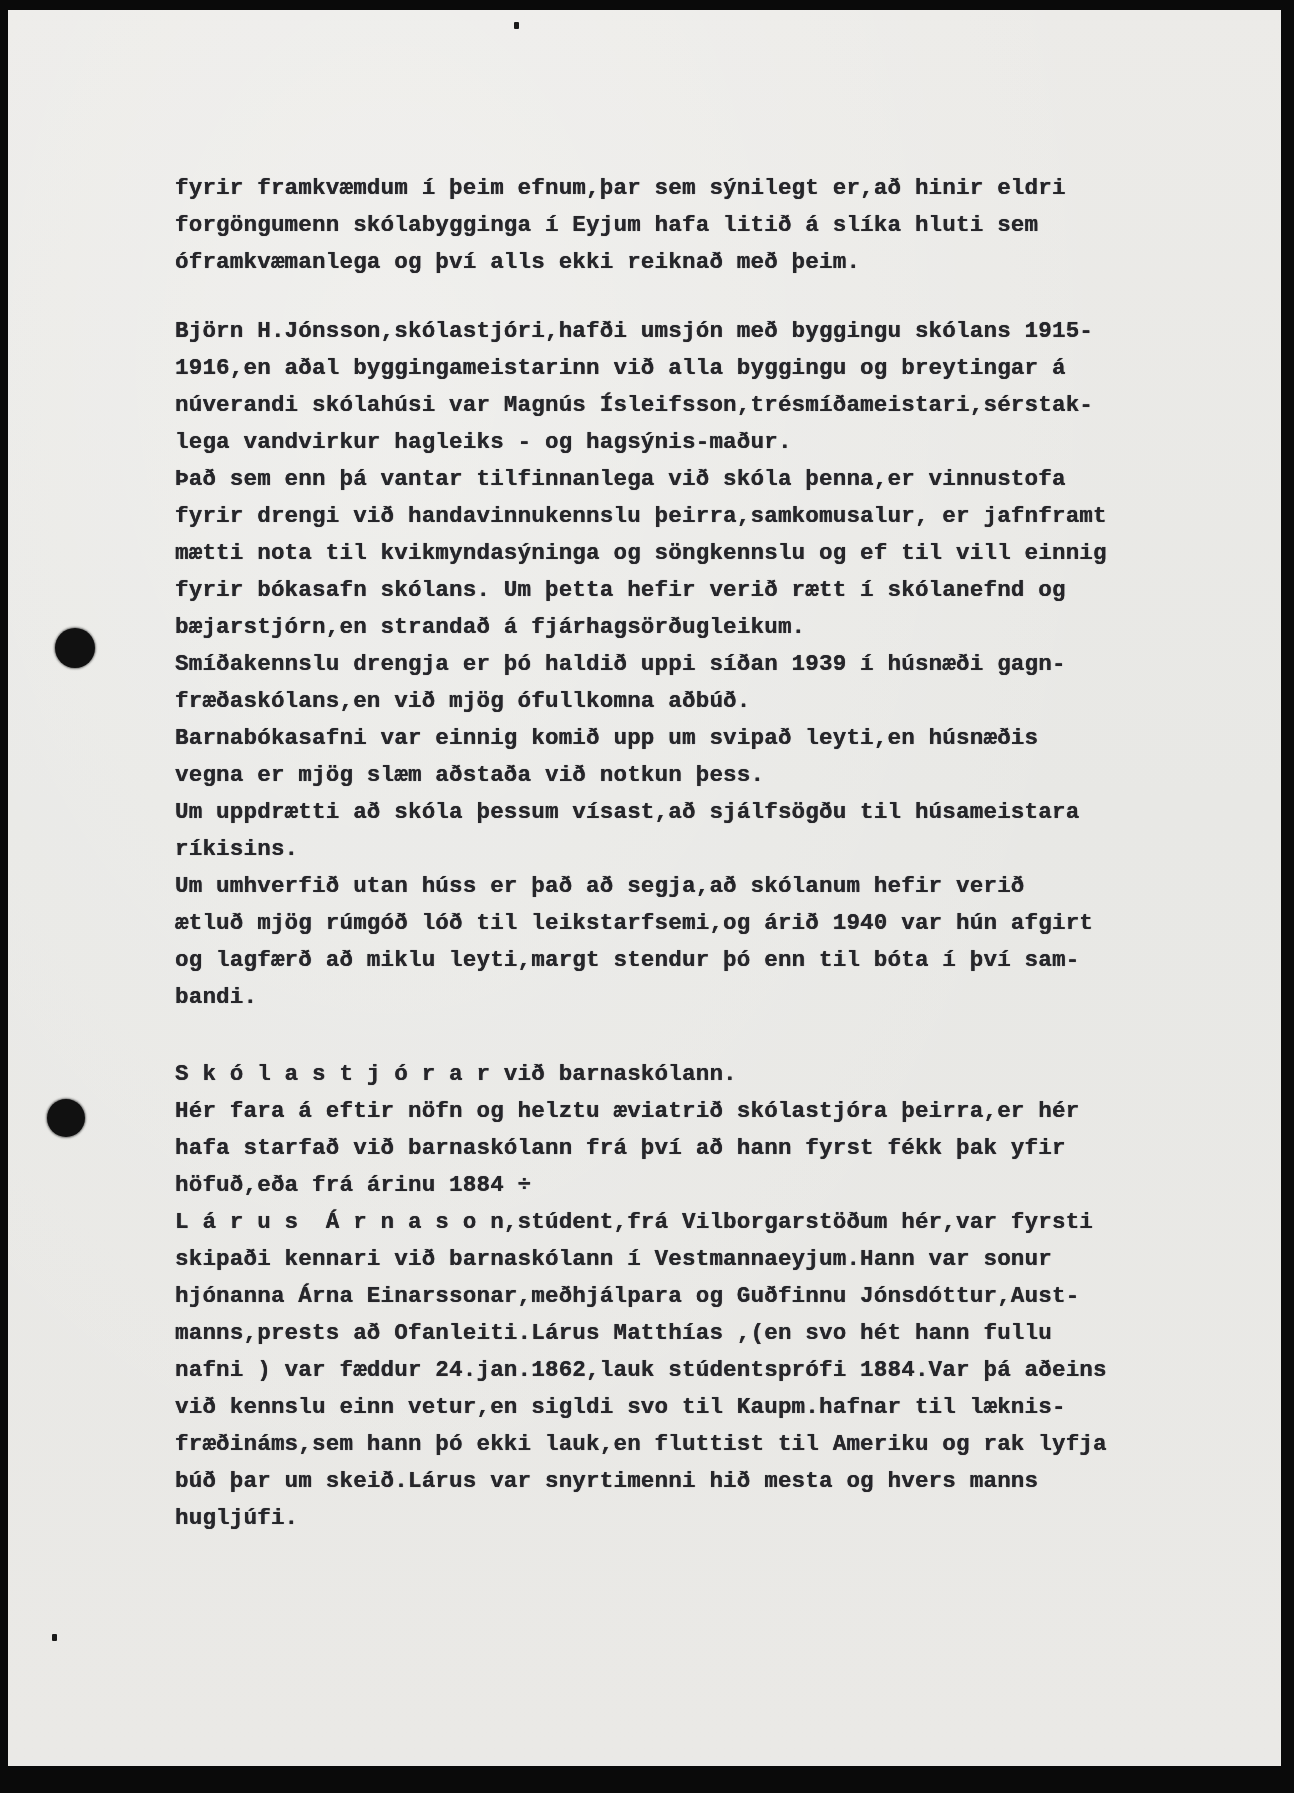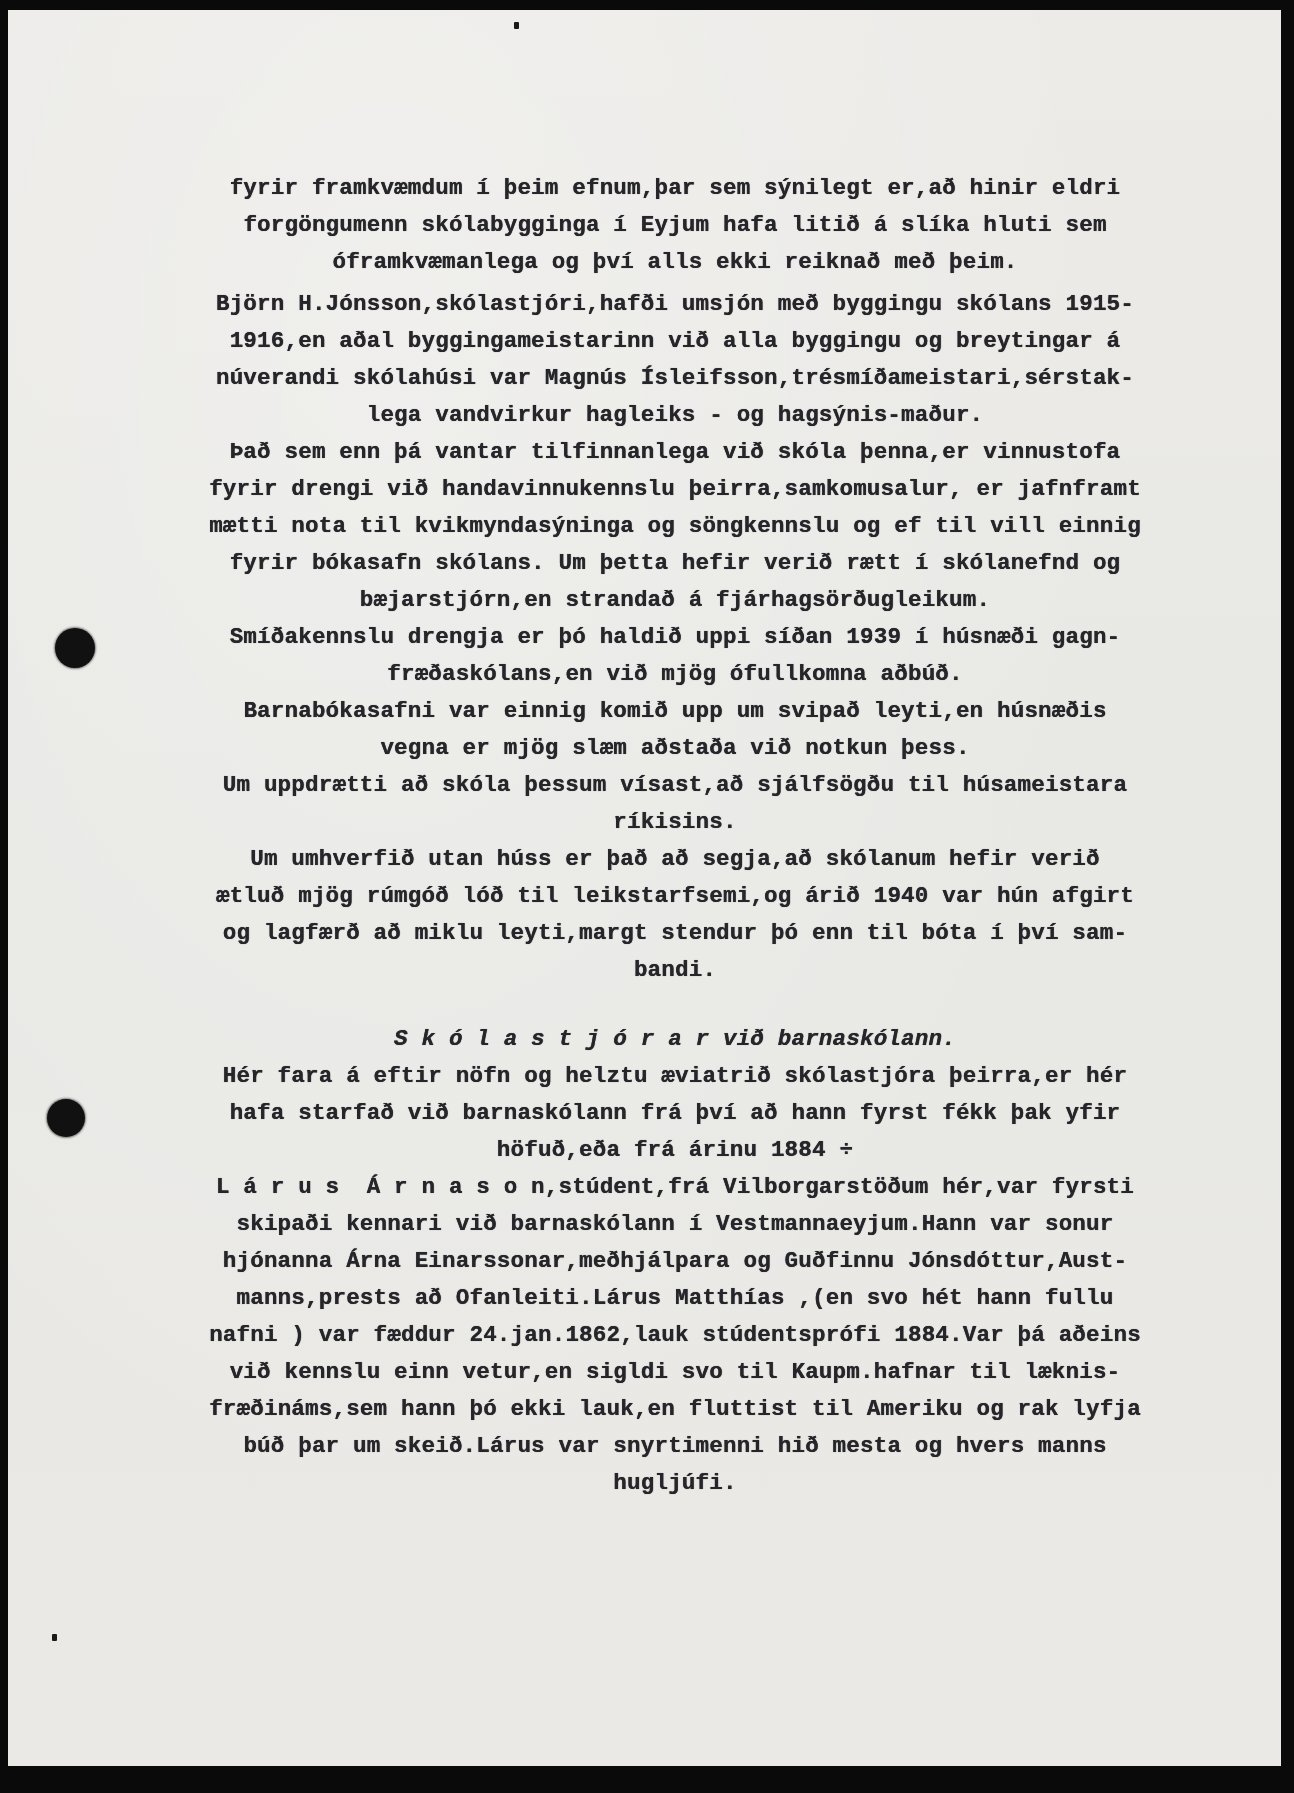--- a/index.html
+++ b/index.html
@@ -17,38 +17,37 @@
   .paper {
     position: absolute;
     left: 8px;
     top: 10px;
     width: 1273px;
     height: 1756px;
     background:
       radial-gradient(ellipse at 30% 20%, rgba(255,255,255,0.25), rgba(255,255,255,0) 60%),
       linear-gradient(180deg, #ecebe8 0%, #e8e8e5 45%, #eae9e6 100%);
     background-color: var(--paper, #e9e9e6);
-    text-align: center;
   }
   .text-block {
     position: absolute;
     left: 167px;
     top: 160px;
     width: 1000px;
     color: var(--ink, #26262a);
     font-size: 22.5px;
     font-weight: 700;
     line-height: 37px;
     letter-spacing: 0.2px;
     white-space: pre;
     text-shadow: 0 0 0.7px rgba(25,25,30,0.85), 0.4px 0.4px 0 rgba(25,25,30,0.25);
   }
   .block { margin: 0; }
-  .block.gap-para { margin-top: 5px; }
-  .block.gap-section { margin-top: 32px; font-style: italic; }
+  .block.gap-para { margin-top: 32px; }
+  .block.gap-section { margin-top: 40px; }
   .block.gap-sub { }
   .line { height: 37px; }
   .hole-punch {
     position: absolute;
     border-radius: 50%;
     background: #111;
     box-shadow: 0 0 2px 1px rgba(10,10,10,0.5);
   }
   .speck {
     position: absolute;

